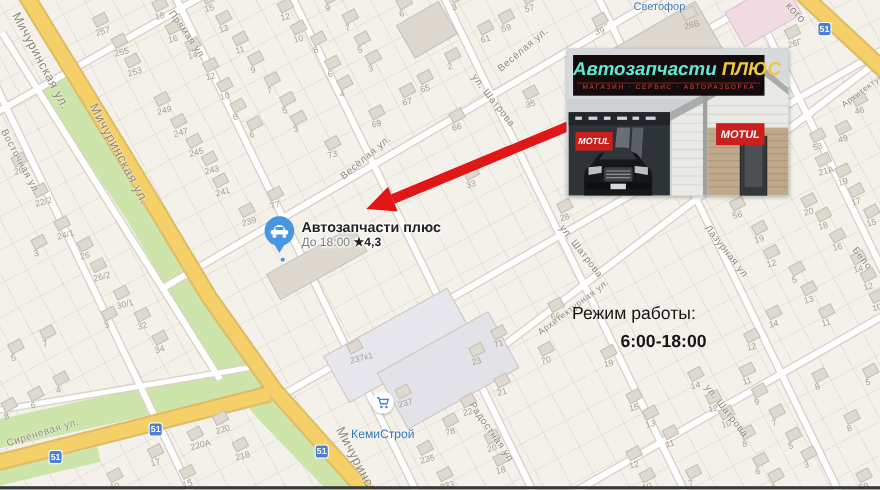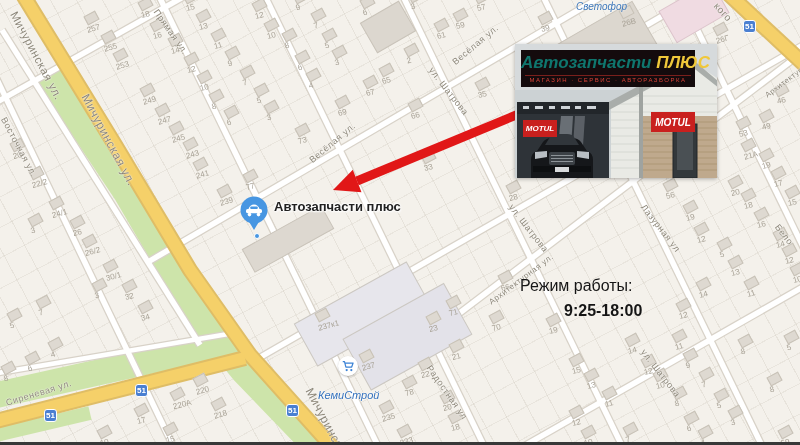--- a/index.html
+++ b/index.html
@@ -8,21 +8,21 @@
     background:
       repeating-linear-gradient(62deg, rgba(210,204,193,.38) 0 1px, transparent 1px 23px),
       repeating-linear-gradient(-28deg, rgba(210,204,193,.32) 0 1px, transparent 1px 27px),
       #f4f1eb;}
   #map-base,#arrow-svg{position:absolute;left:0;top:0;}
   #map-base{z-index:1;}
   #building-layer{position:absolute;inset:0;z-index:2;}
   #number-layer{position:absolute;inset:0;z-index:3;}
   #street-layer{position:absolute;inset:0;z-index:4;}
   #shield-layer{position:absolute;inset:0;z-index:5;}
-  .poi{position:absolute;z-index:6;font-style:italic;}
+  .poi{position:absolute;z-index:6;}
   #arrow-svg{z-index:7;pointer-events:none;}
   #photo{position:absolute;left:515px;top:44px;width:202px;height:134px;z-index:8;
     background:#ccd2d4;box-shadow:0 1px 4px rgba(0,0,0,.3);overflow:hidden;}
   .bldg{position:absolute;width:13px;height:10px;background:#ded9d1;
     border:1px solid #c8c2b7;transform:rotate(-28deg);box-sizing:border-box;}
   .hn{position:absolute;font-size:8px;color:#a8a296;white-space:nowrap;
     transform:rotate(-15deg);line-height:1;}
   .street-label{position:absolute;transform-origin:0 0;color:#8d8779;
     letter-spacing:.6px;white-space:nowrap;line-height:1;
     text-shadow:0 0 2px rgba(255,255,255,.9),0 0 1px rgba(255,255,255,.9);}
@@ -34,21 +34,21 @@
   #poi-kemistroy{left:318px;top:356px;width:60px;text-align:center;}
   #poi-kemistroy .cart-badge{width:20px;height:20px;border-radius:50%;background:#fff;
     margin:0 auto;box-shadow:0 1px 2px rgba(0,0,0,.25);display:flex;align-items:center;justify-content:center;}
   #poi-kemistroy .poi-label{font-size:11px;color:#3572bd;margin-top:13px;
     text-shadow:0 0 2px #fff,0 0 2px #fff;}
   
   #photo-sign{position:absolute;left:6px;top:6px;width:174px;height:37px;
     background:#140b0d;z-index:3;}
   #photo-sign .l1{text-align:center;font-style:italic;font-weight:900;
     font-size:17px;line-height:25px;white-space:nowrap;letter-spacing:0;}
-  #photo-sign .main{color:#0f766e;}
+  #photo-sign .main{color:#5eead4;}
   #photo-sign .accent{color:#f0c83a;}
   #photo-sign .l2{border-top:1px solid #7a1f1c;margin:0 4px;text-align:center;
     font-size:6px;color:#d84338;letter-spacing:1.5px;line-height:9px;white-space:nowrap;}
   .motul{position:absolute;background:#c9201e;color:#fff;font-style:italic;
     font-weight:bold;display:flex;align-items:center;justify-content:center;z-index:3;}
   #motul-right{left:136px;top:68px;width:44px;height:20px;font-size:10px;}
   #motul-left{left:8px;top:76px;width:34px;height:17px;font-size:8px;}
   
   #marker-pin{position:absolute;left:238px;top:196px;width:32px;height:40px;z-index:9;}
   #marker-dot{position:absolute;left:254px;top:233px;width:6px;height:6px;z-index:9;
@@ -506,26 +506,30 @@
         <rect x="12.2" y="10.4" width="7.6" height="2.6" rx="1" fill="#4796e2"></rect>
         <rect x="8" y="13" width="16" height="4.2" rx="1.6" fill="#ffffff"></rect>
         <circle cx="11.5" cy="18.6" r="1.8" fill="#ffffff"></circle>
         <circle cx="20.5" cy="18.6" r="1.8" fill="#ffffff"></circle>
       </g>
     </svg>
   </div>
   <div id="marker-dot"></div>
   <div id="marker-label">
     <div class="t">Автозапчасти плюс</div>
+    <div class="s">
+      <span>До 18:00</span>
+      <span class="r">★</span><span class="r">4,3</span>
+    </div>
   </div>
 
 
   <div id="schedule">
     <div id="sch-title">Режим работы:</div>
     <div class="sch-row">
-      <span>9:25-18:00</span>
+      <span>6:00-18:00</span>
     </div>
     <div class="sch-row">
     </div>
   </div>
 
   <div id="bottom-strip"></div>
 </div>
 
 </body></html>

